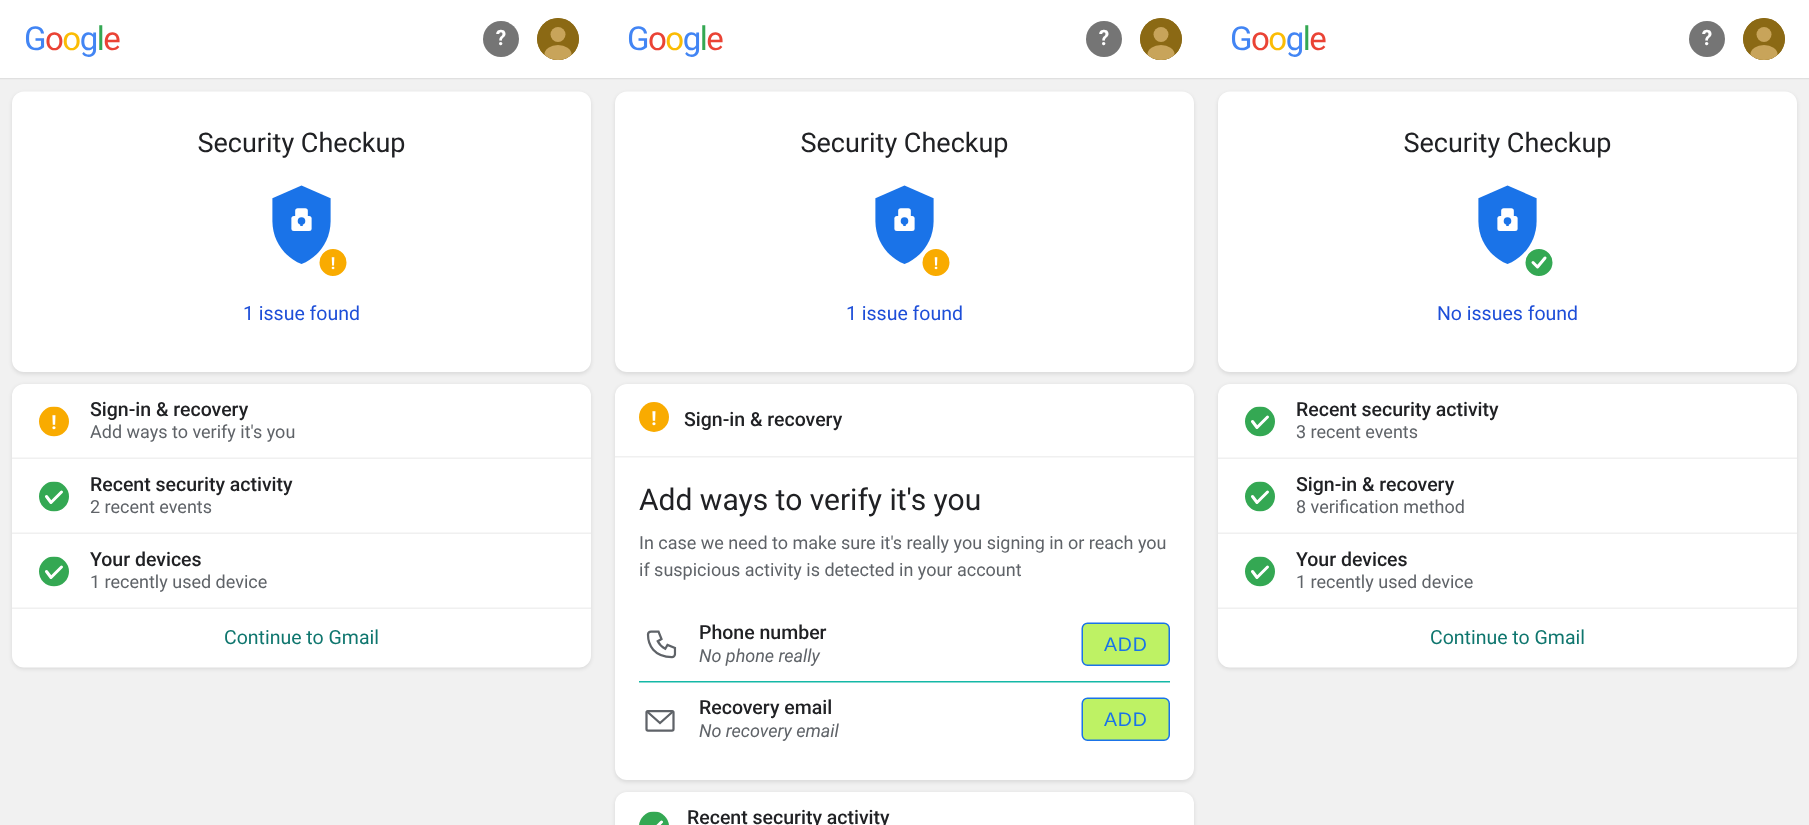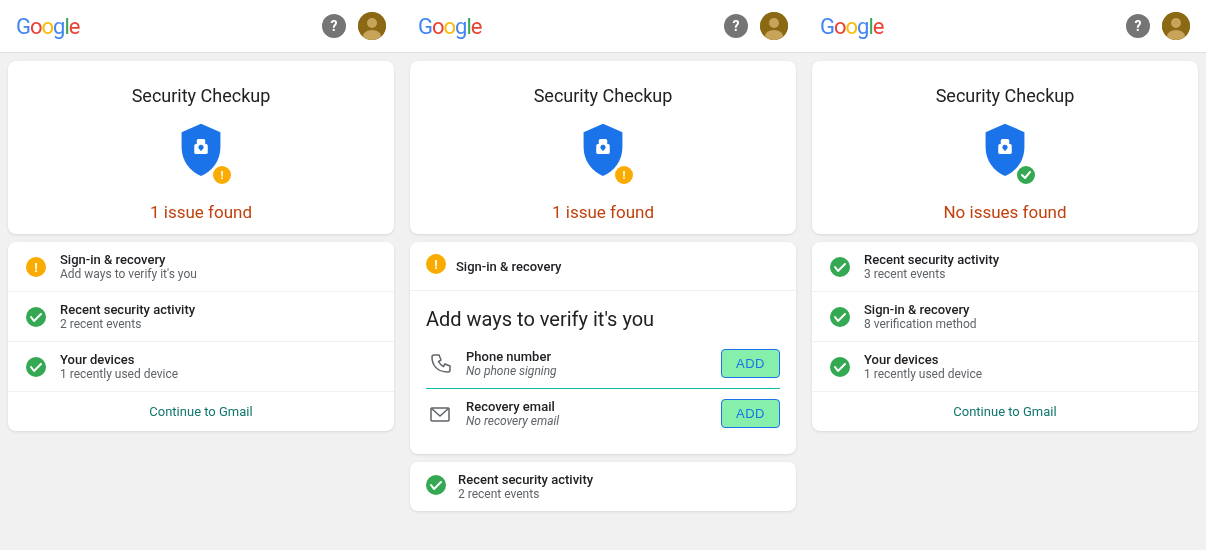--- a/index.html
+++ b/index.html
@@ -79,21 +79,21 @@
       flex-direction: column;
       gap: 8px;
       padding: 8px;
     }
     .card {
       background: white;
       border-radius: 8px;
       box-shadow: 0 1px 3px rgba(0,0,0,0.1);
     }
     .checkup-card {
-      padding: 24px 16px 12px;
+      padding: 24px 16px 31px;
       display: flex;
       flex-direction: column;
       align-items: center;
       text-align: center;
     }
     .checkup-title {
       font-size: 18px;
       color: #202124;
       font-weight: 400;
       margin-bottom: 16px;
@@ -120,22 +120,22 @@
       align-items: center;
       justify-content: center;
     }
     .badge-warning {
       background: #F9AB00;
     }
     .badge-success {
       background: #34A853;
     }
     .issue-text {
-      font-size: 17px;
-      color: #c2410c;
+      font-size: 13px;
+      color: #1d4ed8;
       margin-top: 4px;
     }
     .list-card {
       background: white;
       border-radius: 8px;
       box-shadow: 0 1px 3px rgba(0,0,0,0.1);
       overflow: hidden;
     }
     .list-item {
       display: flex;
@@ -230,21 +230,21 @@
       color: #202124;
     }
     .recovery-subtitle {
       font-size: 12px;
       color: #5f6368;
       font-style: italic;
     }
     .add-button {
       border: 1px solid #1a73e8;
       color: #1a73e8;
-      background: #86efac;
+      background: #bef264;
       padding: 6px 14px;
       border-radius: 4px;
       font-size: 13px;
       cursor: pointer;
       font-weight: 500;
       letter-spacing: 0.5px;
     }
     .bottom-list-item {
       display: flex;
       align-items: center;
@@ -386,29 +386,30 @@
         <div>
           <svg width="20" height="20" viewBox="0 0 20 20">
               <circle cx="10" cy="10" r="10" fill="#F9AB00"></circle>
               <text x="10" y="15" text-anchor="middle" font-size="13" font-weight="bold" fill="white">!</text>
             </svg>
         </div>
         <span class="section-header-text">Sign-in &amp; recovery</span>
       </div>
       <div class="expanded-section">
         <div class="expand-title">Add ways to verify it's you</div>
+        <div class="expand-desc">In case we need to make sure it's really you signing in or reach you if suspicious activity is detected in your account</div>
         <div class="recovery-item">
           <div class="recovery-icon">
             <svg width="22" height="22" viewBox="0 0 22 22" fill="none">
                 <path d="M6 2h4l2 5-2.5 1.5c1 2 3 4 5 5L16 11l5 2v4a2 2 0 01-2 2C7 19 3 11 3 4a2 2 0 012-2h1z" stroke="#5f6368" stroke-width="1.5" fill="none"></path>
               </svg>
           </div>
           <div class="recovery-text">
             <div class="recovery-title">Phone number</div>
-            <div class="recovery-subtitle">No phone signing</div>
+            <div class="recovery-subtitle">No phone really</div>
           </div>
           <button class="add-button">ADD</button>
         </div>
         <div class="recovery-item">
           <div class="recovery-icon">
             <svg width="22" height="22" viewBox="0 0 22 22" fill="none">
                 <rect x="2" y="5" width="18" height="13" rx="1" stroke="#5f6368" stroke-width="1.5"></rect>
                 <polyline points="2,5 11,13 20,5" stroke="#5f6368" stroke-width="1.5" fill="none"></polyline>
               </svg>
           </div>

